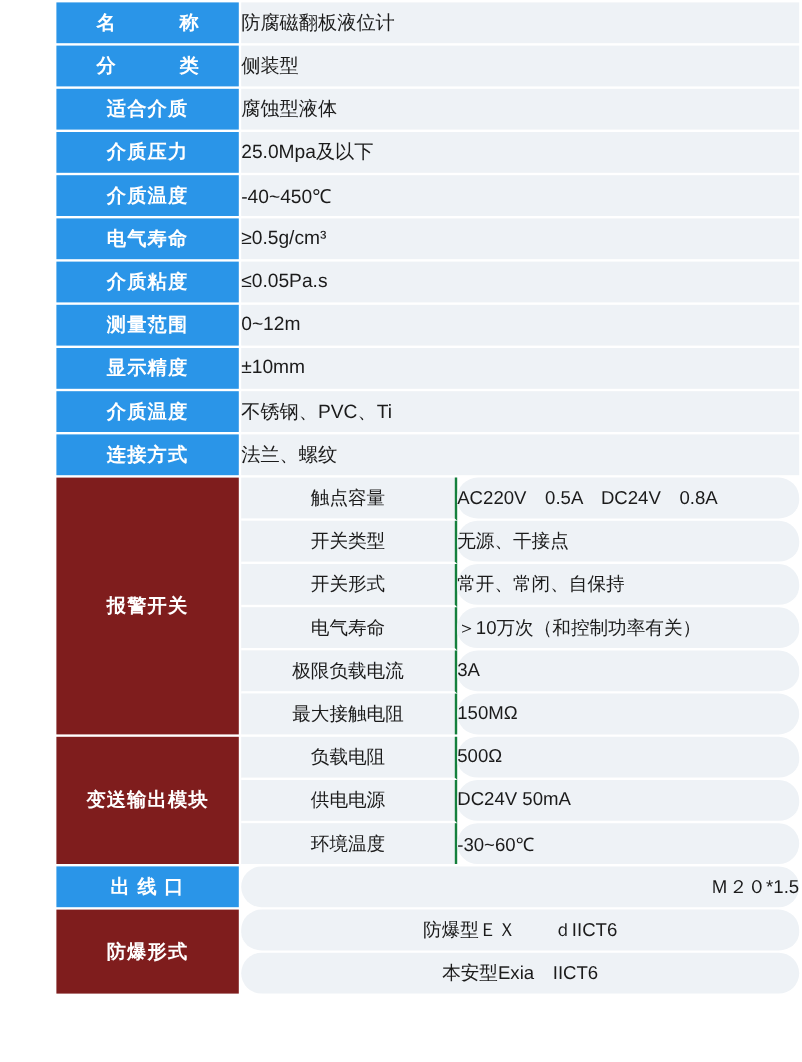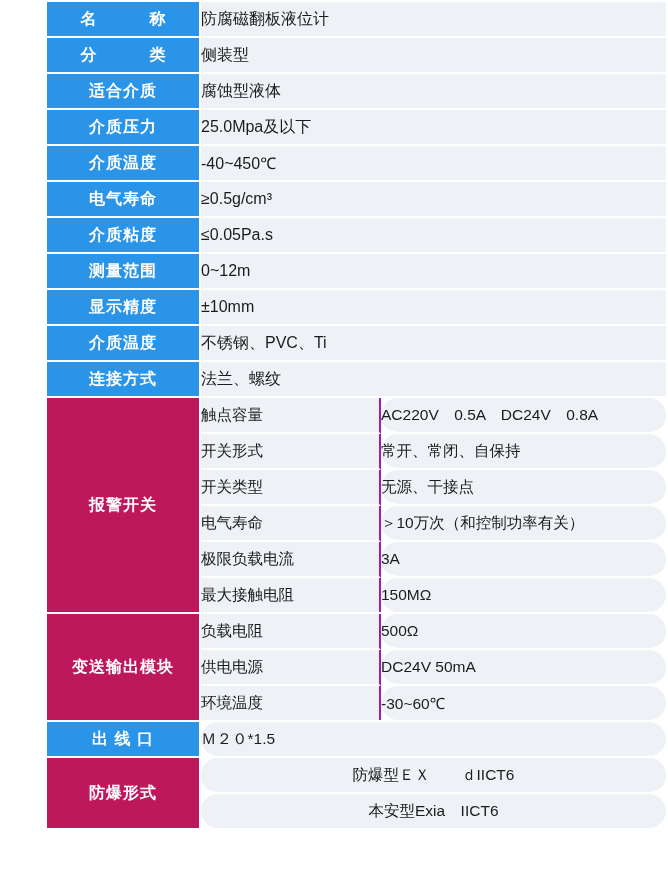--- a/index.html
+++ b/index.html
@@ -38,21 +38,21 @@
     text-indent: 7px;
   }
   .value-cell {
     background: #eef2f6;
     color: #1b1b1b;
     font-size: 16px;
     text-align: left;
     height: 34px;
   }
   .group-label {
-    background: #be185d;
+    background: #7f1d1d;
     color: #ffffff;
     font-size: 16px;
     font-weight: bold;
     text-align: center;
     letter-spacing: 1px;
     width: 152px;
   }
   .sub-table {
     width: 100%;
     border-collapse: separate;
@@ -60,44 +60,44 @@
     table-layout: fixed;
   }
   .sub-table td {
     height: 34px;
     background: #eef2f6;
     font-size: 15.5px;
     color: #1b1b1b;
   }
   .sub-name {
     width: 178px;
-    text-align: left;
+    text-align: center;
     border-bottom: 2px solid #ffffff;
-    border-right: 2px solid #a21caf;
+    border-right: 2px solid #15803d;
   }
   .sub-val {
     text-align: left;
     padding-left: 14px;
     border-bottom: 2px solid #ffffff;
     border-radius: 17px;
   }
   .sub-table tr:last-child .sub-name,
   .sub-table tr:last-child .sub-val {
     border-bottom: none;
   }
   .plain-row td {
     border-bottom: 2px solid #ffffff;
     text-align: center;
     padding-left: 0;
   }
   .plain-row:last-child td {
     border-bottom: none;
   }
   .wide-val {
-    text-align: left;
+    text-align: right;
     padding-left: 0;
   }
   .pad-left-val {
     text-align: left;
     padding-left: 22px;
   }
 </style>
 </head>
 <body>
 
@@ -151,28 +151,28 @@
     <tr>
       <td class="group-label">报警开关</td>
       <td>
         <table class="sub-table">
           <tbody>
             <tr>
               <td class="sub-name">触点容量</td>
               <td class="sub-val">AC220V　0.5A　DC24V　0.8A</td>
             </tr>
             <tr>
+              <td class="sub-name">开关类型</td>
+              <td class="sub-val pad-left-val">无源、干接点</td>
+            </tr>
+            <tr>
               <td class="sub-name">开关形式</td>
               <td class="sub-val pad-left-val">常开、常闭、自保持</td>
             </tr>
             <tr>
-              <td class="sub-name">开关类型</td>
-              <td class="sub-val pad-left-val">无源、干接点</td>
-            </tr>
-            <tr>
               <td class="sub-name">电气寿命</td>
               <td class="sub-val pad-left-val">＞10万次（和控制功率有关）</td>
             </tr>
             <tr>
               <td class="sub-name">极限负载电流</td>
               <td class="sub-val">3A</td>
             </tr>
             <tr>
               <td class="sub-name">最大接触电阻</td>
               <td class="sub-val">150MΩ</td>

